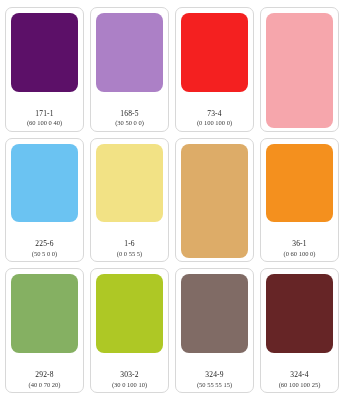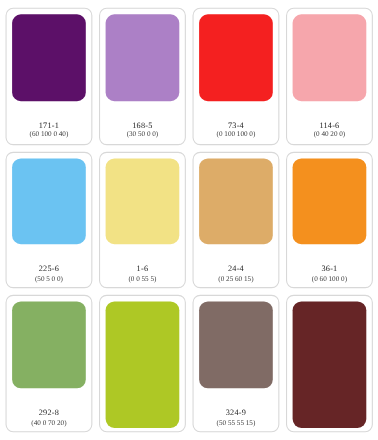--- a/index.html
+++ b/index.html
@@ -79,66 +79,66 @@
     </div>
     <div class="swatch-card">
       <div class="swatch-color" style="background: rgb(244, 32, 32);"></div>
       <div class="swatch-meta">
         <div class="swatch-code">73-4</div>
         <div class="swatch-values">(0  100  100   0)</div>
       </div>
     </div>
     <div class="swatch-card">
       <div class="swatch-color" style="background: rgb(246, 166, 172);"></div>
-      <div class="swatch-meta">
-        <div class="swatch-code">114-6</div>
-        <div class="swatch-values">(0   40   20   0)</div>
-      </div>
     </div>
     <div class="swatch-card">
       <div class="swatch-color" style="background: rgb(107, 195, 242);"></div>
       <div class="swatch-meta">
         <div class="swatch-code">225-6</div>
         <div class="swatch-values">(50    5    0   0)</div>
       </div>
     </div>
     <div class="swatch-card">
       <div class="swatch-color" style="background: rgb(242, 226, 133);"></div>
       <div class="swatch-meta">
         <div class="swatch-code">1-6</div>
         <div class="swatch-values">(0    0   55   5)</div>
       </div>
     </div>
     <div class="swatch-card">
       <div class="swatch-color" style="background: rgb(221, 172, 104);"></div>
-      <div class="swatch-meta">
-        <div class="swatch-code">24-4</div>
-        <div class="swatch-values">(0   25   60  15)</div>
-      </div>
     </div>
     <div class="swatch-card">
       <div class="swatch-color" style="background: rgb(244, 144, 30);"></div>
       <div class="swatch-meta">
         <div class="swatch-code">36-1</div>
         <div class="swatch-values">(0   60  100   0)</div>
       </div>
     </div>
     <div class="swatch-card">
       <div class="swatch-color" style="background: rgb(133, 176, 98);"></div>
       <div class="swatch-meta">
         <div class="swatch-code">292-8</div>
         <div class="swatch-values">(40    0   70  20)</div>
       </div>
     </div>
     <div class="swatch-card">
       <div class="swatch-color" style="background: rgb(174, 200, 37);"></div>
+      <div class="swatch-meta">
+        <div class="swatch-code">303-2</div>
+        <div class="swatch-values">(30    0  100  10)</div>
+      </div>
     </div>
     <div class="swatch-card">
       <div class="swatch-color" style="background: rgb(128, 107, 101);"></div>
       <div class="swatch-meta">
         <div class="swatch-code">324-9</div>
         <div class="swatch-values">(50   55   55  15)</div>
       </div>
     </div>
     <div class="swatch-card">
       <div class="swatch-color" style="background: rgb(102, 37, 38);"></div>
+      <div class="swatch-meta">
+        <div class="swatch-code">324-4</div>
+        <div class="swatch-values">(60  100  100  25)</div>
+      </div>
     </div>
   </div>
 
 </body></html>

